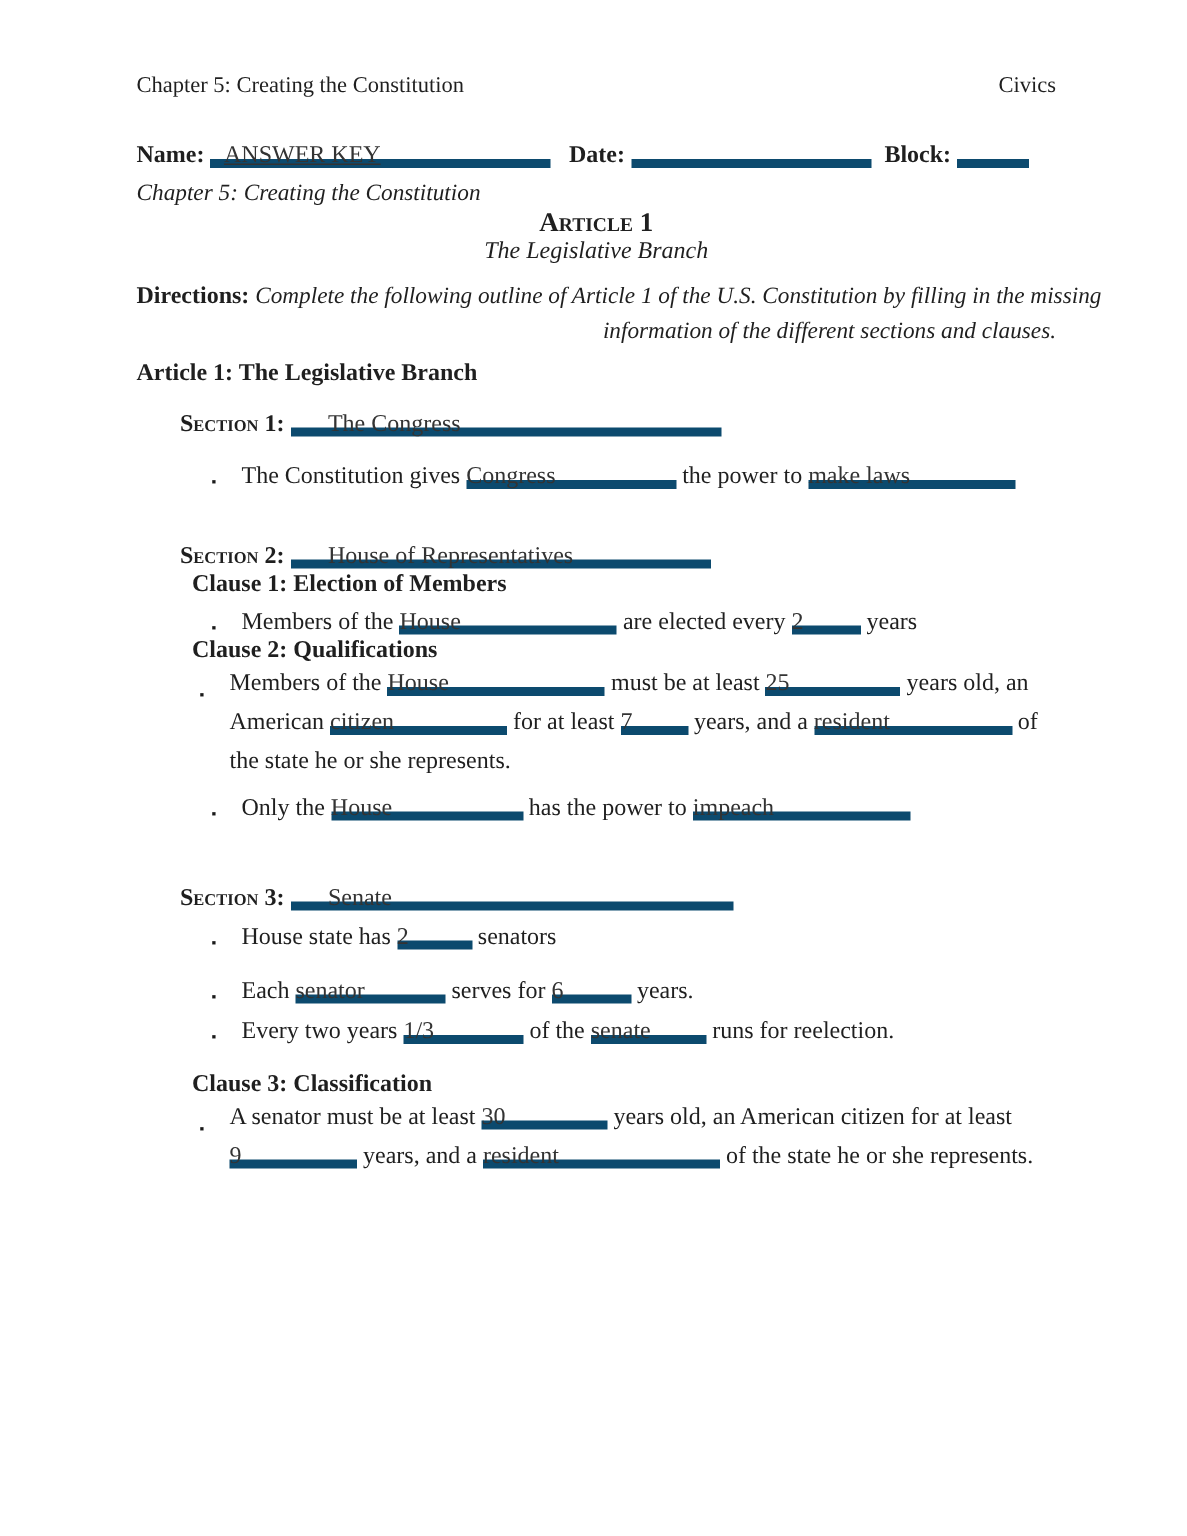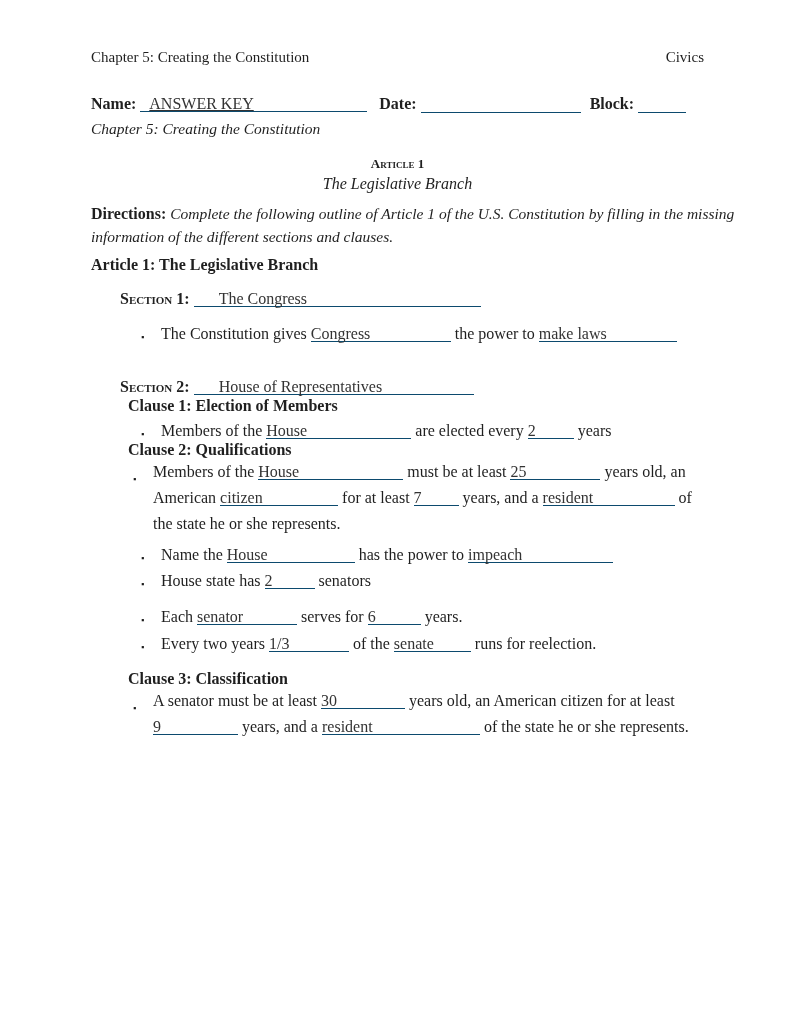--- a/index.html
+++ b/index.html
@@ -8,24 +8,24 @@
     padding:48px 87px 0 91px;background:#ffffff;
     font-family:"Liberation Serif",serif;font-size:16px;color:#1f1f1f;
     overflow:hidden;
   }
   .row{line-height:19px;white-space:nowrap;}
   .hdr{display:flex;justify-content:space-between;font-size:15px;}
   .b{font-weight:bold;}
   .it{font-style:italic;}
   .sc{font-variant:small-caps;font-weight:bold;}
   .center{text-align:center;}
-  .dir-line{line-height:23px;white-space:nowrap;font-size:15.5px;}
+  .dir-line{line-height:23px;white-space:nowrap;font-size:15.5px;text-align:right;}
   .blank{
     display:inline-block;box-sizing:border-box;
-    border-bottom:1px solid #0c4a6e;height:17px;line-height:17px;
+    border-bottom:6px solid #0c4a6e;height:17px;line-height:17px;
     vertical-align:baseline;
   }
   .blank.empty{vertical-align:-4px;height:10px;}
   .blank.c{}
   .blank.l{text-align:left;}
   .ans{color:#333333;}
   .ul{text-decoration:underline;}
   .secrow{padding-left:29px;}
   .clause{padding-left:37px;font-weight:bold;}
   .bline{position:relative;padding-left:70px;}
@@ -50,21 +50,21 @@
     <span class="b">Name:</span>
     <span class="blank l" style="width:227px"><span class="ans ul" style="padding-left:9px">ANSWER KEY</span></span>
     <span class="b" style="margin-left:8px">Date:</span>
     <span class="blank empty" style="width:160px"></span>
     <span class="b" style="margin-left:5px">Block:</span>
     <span class="blank empty" style="width:48px"></span>
   </div>
 
   <div class="row it" style="margin-top:6px;font-size:15.5px">Chapter 5: Creating the Constitution</div>
 
-  <div class="center sc row" style="margin-top:16px;font-size:13px;line-height:20px">Article 1</div>
+  <div class="center sc row" style="margin-top:0;font-size:18px;line-height:20px">Article 1</div>
   <div class="center it row" style="line-height:20px">The Legislative Branch</div>
 
   <div style="margin-top:8px">
     <div class="dir-line">
       <span class="b" style="font-size:16px">Directions:</span>
       <span class="it">Complete the following outline of Article 1 of the U.S. Constitution by filling in the missing</span>
     </div>
     <div class="dir-line it">information of the different sections and clauses.</div>
   </div>
 
@@ -120,26 +120,30 @@
       <span>of</span>
     </div>
     <div class="mline cont2">
       <span>the state he or she represents.</span>
     </div>
   </div>
 
 
   <div class="row bline" style="margin-top:8px">
     <span class="bullet-glyph">▪</span>
-    <span>Name the</span>
+    <span>Only the</span>
     <span class="blank c" style="width:128px"><span class="ans">House</span></span>
     <span>has the power to</span>
     <span class="blank c" style="width:145px"><span class="ans">impeach</span></span>
   </div>
 
+  <div class="row secrow" style="margin-top:41px">
+    <span class="sc">Section 3:</span>
+    <span class="blank l" style="width:295px"><span class="ans" style="padding-left:25px">Senate</span></span>
+  </div>
 
 
   <div class="row bline" style="margin-top:7px">
     <span class="bullet-glyph">▪</span>
     <span>House state has</span>
     <span class="blank c" style="width:50px"><span class="ans">2</span></span>
     <span>senators</span>
   </div>
 
   <div class="row bline" style="margin-top:17px">

